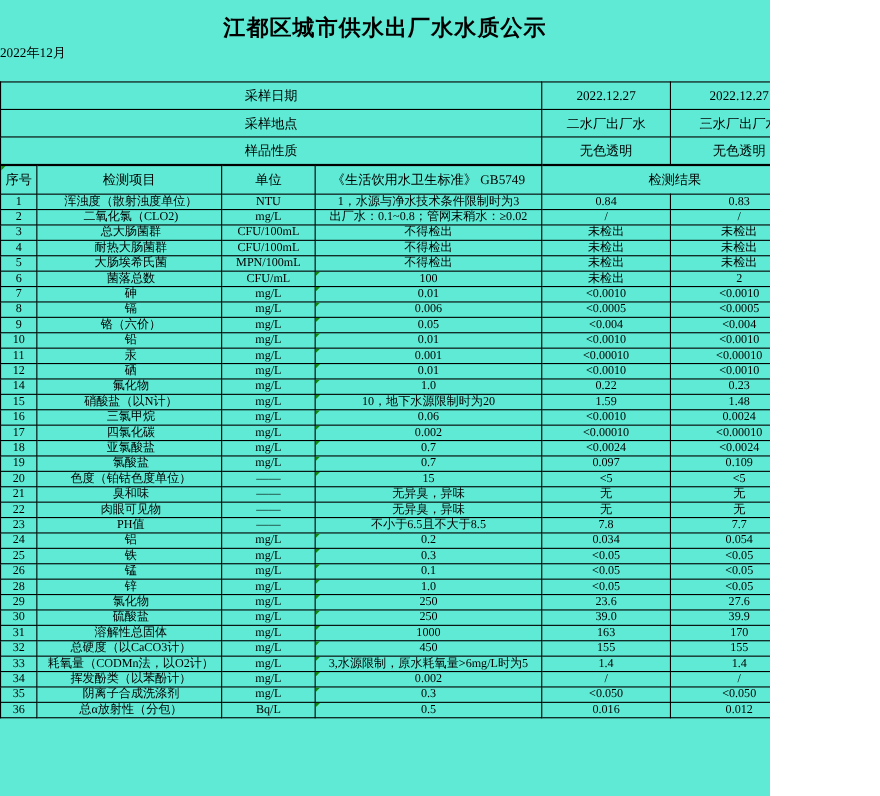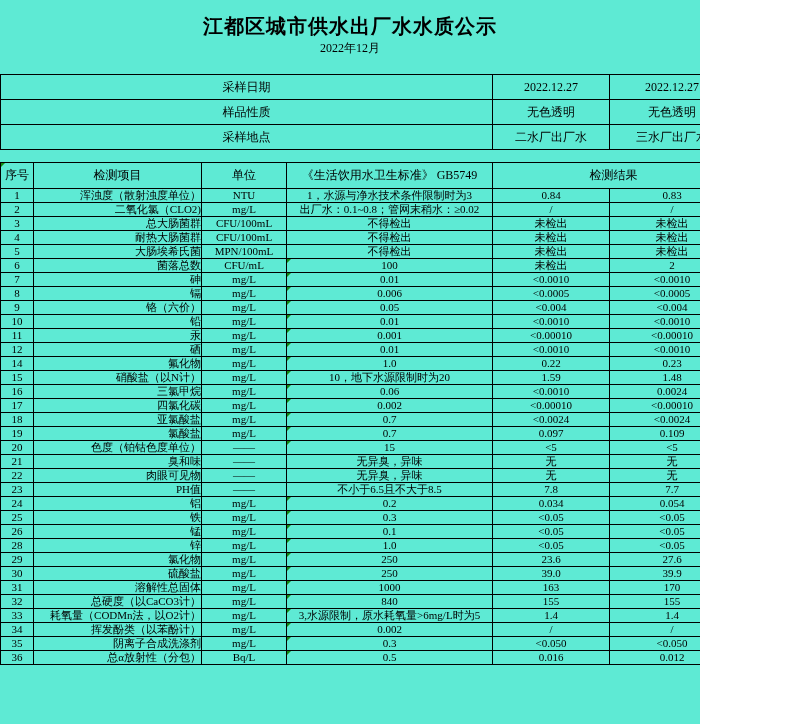--- a/index.html
+++ b/index.html
@@ -5,36 +5,36 @@
   html,body { margin:0; padding:0; background:#ffffff; }
   .page {
     width:700px; height:724px; background:#5eead4; color:#000;
     font-family:"Liberation Serif","DejaVu Serif",serif;
     overflow:hidden; position:relative;
   }
   .title {
     text-align:center; font-size:20px; font-weight:bold;
     padding-top:13px; letter-spacing:1px; line-height:26px;
   }
-  .subtitle { text-align:center; font-size:12px; line-height:16px; margin-top:1px; }
+  .subtitle { font-size:12px; line-height:16px; margin-top:1px; }
 
   table { border-collapse:collapse; table-layout:fixed; margin:0 auto; width:734px; }
   td,th {
     border:1px solid #000; padding:0; text-align:center;
     overflow:hidden; white-space:nowrap; font-weight:normal;
   }
 
   .info-table { margin-top:18px; }
   .info-table td { height:24px; font-size:12px; }
 
-  .main-table { margin-top:12px;font-family:Liberation Serif, serif; }
+  .main-table { margin-top:0;font-family:Liberation Serif, serif; }
   .main-table th { height:25px; font-size:12px; }
   .main-table td { height:13px; font-size:11px; line-height:13px; }
 
-  .item-cell { text-align:right; padding-left:3px; }
+  .item-cell { text-align:center; padding-left:3px; }
   .std-cell { position:relative; font-size:10.5px; }
   .corner-flag::before {
     content:""; position:absolute; top:0; left:0; width:0; height:0;
     border-top:4px solid #108a10; border-right:4px solid transparent;
   }
   th.corner-flag { position:relative; }
 </style>
 </head>
 <body>
 
@@ -49,28 +49,28 @@
         <col style="width:117px">
         <col style="width:125px">
     </colgroup>
     <tbody>
         <tr>
           <td>采样日期</td>
           <td>2022.12.27</td>
           <td>2022.12.27</td>
         </tr>
         <tr>
+          <td>采样地点</td>
+          <td>二水厂出厂水</td>
+          <td>三水厂出厂水</td>
+        </tr>
+        <tr>
           <td>样品性质</td>
           <td>无色透明</td>
           <td>无色透明</td>
-        </tr>
-        <tr>
-          <td>采样地点</td>
-          <td>二水厂出厂水</td>
-          <td>三水厂出厂水</td>
         </tr>
       </tbody>
   </table>
 
   <table class="main-table">
     <colgroup>
       <col style="width:33px">
         <col style="width:168px">
         <col style="width:85px">
       <col style="width:206px">
@@ -316,21 +316,21 @@
           <td class="item-cell">溶解性总固体</td>
           <td>mg/L</td>
           <td class="std-cell corner-flag">1000</td>
           <td>163</td>
           <td>170</td>
         </tr>
         <tr>
           <td>32</td>
           <td class="item-cell">总硬度（以CaCO3计）</td>
           <td>mg/L</td>
-          <td class="std-cell corner-flag">840</td>
+          <td class="std-cell corner-flag">450</td>
           <td>155</td>
           <td>155</td>
         </tr>
         <tr>
           <td>33</td>
           <td class="item-cell">耗氧量（CODMn法，以O2计）</td>
           <td>mg/L</td>
           <td class="std-cell corner-flag">3,水源限制，原水耗氧量&gt;6mg/L时为5</td>
           <td>1.4</td>
           <td>1.4</td>

